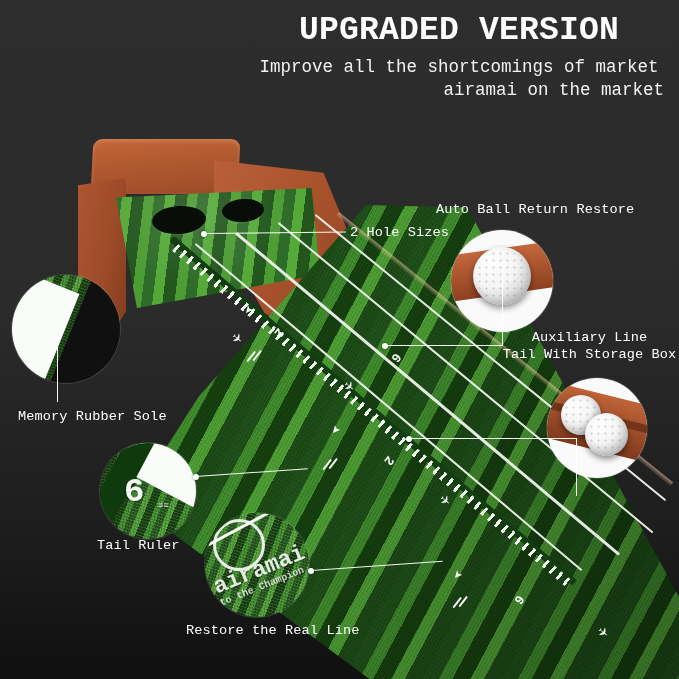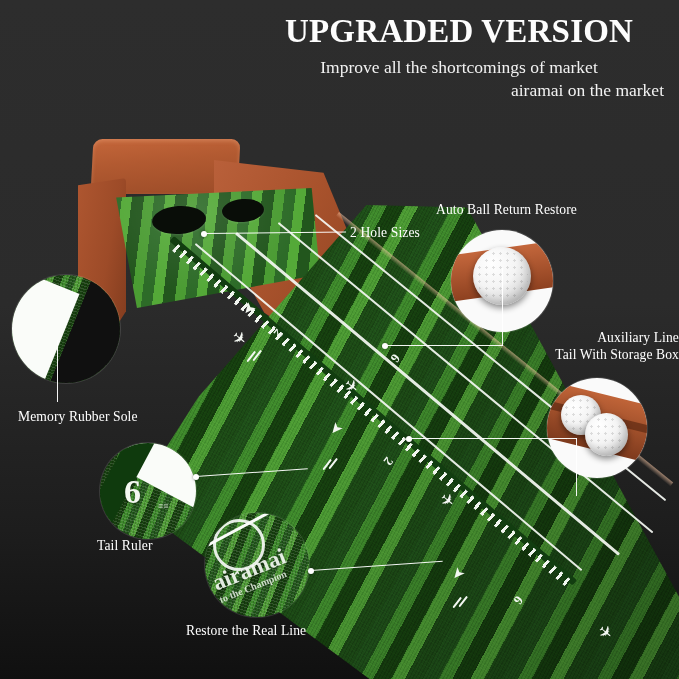--- a/index.html
+++ b/index.html
@@ -1,19 +1,19 @@
 <!DOCTYPE html>
 <html><head>
 <meta charset="utf-8">
 <style>
   html,body{margin:0;padding:0;background:#1a1a1a;}
   #stage{
     position:relative;width:679px;height:679px;overflow:hidden;
     background:linear-gradient(180deg,#2d2d2d 0%,#2b2b2b 45%,#1d1d1d 78%,#101010 100%);
-    font-family:Liberation Serif, serif;
+    font-family:Liberation Mono, monospace;
     -webkit-font-smoothing:antialiased;
   }
 
   
   #headline{position:absolute;left:250px;top:14px;width:418px;text-align:center;}
   #title{
     font-size:33px;font-weight:bold;color:#fdfdfd;letter-spacing:.2px;
     line-height:1.06;white-space:nowrap;
   }
   #sub{
@@ -267,21 +267,21 @@
   <div class="label" style="left:350px;top:224px;">2 Hole Sizes</div>
 
   <div class="dot" style="left:382px;top:343px;"></div>
   <div class="lead" style="left:385px;top:345px;width:118px;"></div>
   <div class="leadv" style="left:502px;top:268px;height:78px;"></div>
   <div class="label c" style="left:436px;top:201px;width:232px;text-align:left;">Auto Ball Return Restore</div>
 
   <div class="dot" style="left:406px;top:436px;"></div>
   <div class="lead" style="left:409px;top:438px;width:168px;"></div>
   <div class="leadv" style="left:576px;top:438px;height:58px;"></div>
-  <div class="label" style="left:500px;top:329px;width:179px;text-align:right;">
+  <div class="label" style="left:500px;top:329px;width:179px;text-align:center;">
     <span>Auxiliary Line</span><br>
     <span>Tail With Storage Box</span>
   </div>
 
   <div class="leadv" style="left:57px;top:340px;height:62px;"></div>
   <div class="label" style="left:18px;top:408px;">Memory Rubber Sole</div>
 
   <div class="dot" style="left:193px;top:474px;"></div>
   <div class="lead" style="left:196px;top:476px;width:112px;transform:rotate(-4deg);"></div>
   <div class="label" style="left:97px;top:537px;">Tail Ruler</div>

